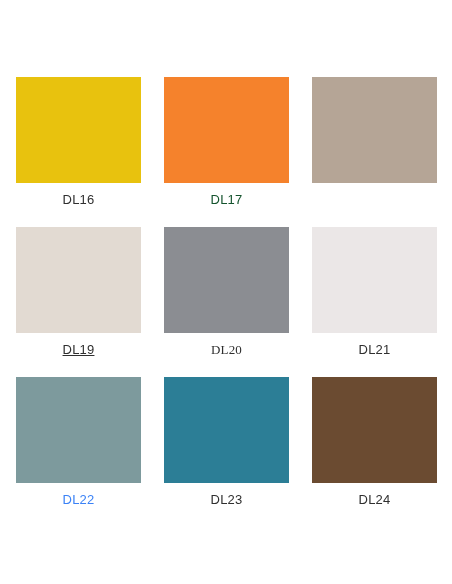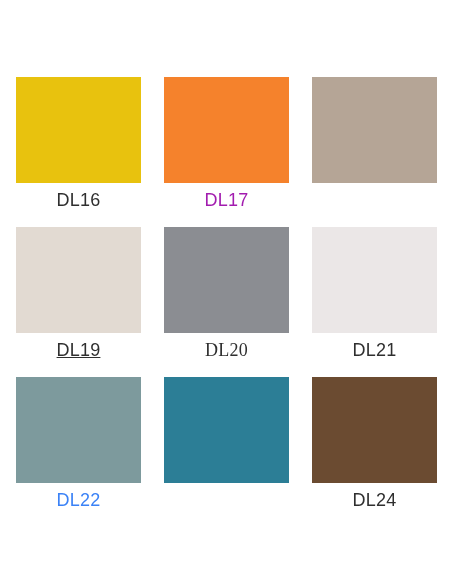--- a/index.html
+++ b/index.html
@@ -47,41 +47,41 @@
     display: block;
     border-radius: 0px;
   }
 
   .swatch-label {
     display: block;
     width: 125px;
     text-align: center;
     margin-top: 9px;
     font-family: "Liberation Sans", sans-serif;
-    font-size: 18px;
+    font-size: 13px;
     letter-spacing: 0.2px;
     color: #2f2f2f;
     line-height: 16px;
     white-space: nowrap;
   }
 </style>
 </head>
 <body>
 
 <div id="swatch-sheet" style="background-color: rgb(255, 255, 255);">
   <div class="swatch-grid">
 
     <div class="swatch-cell">
       <span class="swatch-chip" style="background-color: rgb(232, 194, 14);"></span>
       <span class="swatch-label" style="color: rgb(47, 47, 47);">DL16</span>
     </div>
 
     <div class="swatch-cell">
       <span class="swatch-chip" style="background-color: rgb(245, 130, 44);"></span>
-      <span class="swatch-label" style="color: #a21caf;">DL17</span>
+      <span class="swatch-label" style="color: #14532d;">DL17</span>
     </div>
 
     <div class="swatch-cell">
       <span class="swatch-chip" style="background-color: rgb(181, 165, 150);"></span>
     </div>
 
     <div class="swatch-cell">
       <span class="swatch-chip" style="background-color: rgb(226, 218, 210);"></span>
       <span class="swatch-label" style="color: rgb(47, 47, 47); text-decoration: underline;">DL19</span>
     </div>
@@ -96,20 +96,21 @@
       <span class="swatch-label" style="color: rgb(47, 47, 47); text-align: center;">DL21</span>
     </div>
 
     <div class="swatch-cell">
       <span class="swatch-chip" style="background-color: rgb(125, 154, 157);"></span>
       <span class="swatch-label" style="color: #3b82f6;">DL22</span>
     </div>
 
     <div class="swatch-cell">
       <span class="swatch-chip" style="background-color: rgb(44, 126, 150);"></span>
+      <span class="swatch-label" style="color: rgb(47, 47, 47);">DL23</span>
     </div>
 
     <div class="swatch-cell">
       <span class="swatch-chip" style="background-color: rgb(107, 75, 49);"></span>
       <span class="swatch-label" style="color: rgb(47, 47, 47);">DL24</span>
     </div>
 
   </div>
 </div>
 

